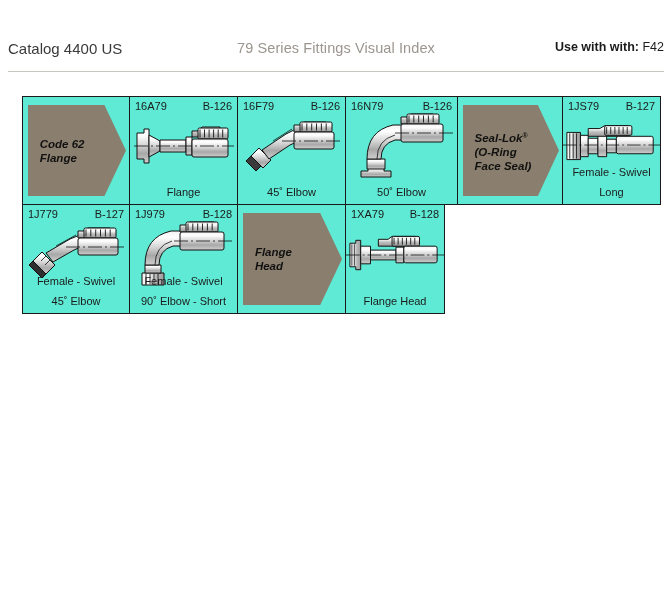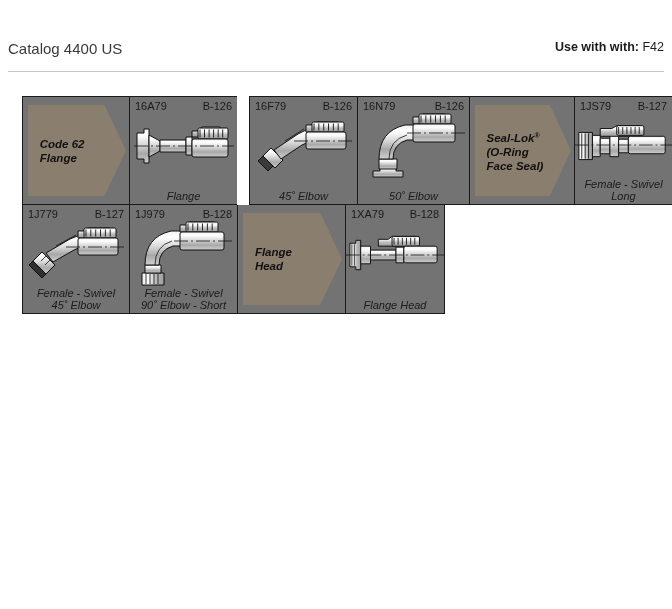--- a/index.html
+++ b/index.html
@@ -22,31 +22,31 @@
 
   
   .tbl{position:absolute;left:22px;top:96px;}
   .row{display:flex;}
   .cell{
     position:relative;
     border-left:1.2px solid #1a1a1a;
     border-top:1.2px solid #1a1a1a;
     border-bottom:1.2px solid #1a1a1a;
     box-sizing:border-box;
-    background:#737373;
+    background:#5eead4;
   }
   .row1 .cell{height:109px;}
   .row2 .cell{height:109px;border-top:none;}
   .cell.last{border-right:1.2px solid #1a1a1a;}
   .cell.blank{border-left:none;border-top:none;border-bottom:none;background:transparent;}
 
   .code{position:absolute;left:5px;top:3px;font-size:11px;color:#1b1b1b;}
   .pg{position:absolute;right:5px;top:3px;font-size:11px;color:#1b1b1b;}
   .cap{position:absolute;left:0;right:0;bottom:2px;text-align:center;
-       font-size:11px;font-style:italic;color:#1b1b1b;line-height:12px;}
+       font-size:11px;color:#1b1b1b;line-height:20px;}
 
   .art{position:absolute;left:0;right:0;top:17px;bottom:26px;
        display:flex;align-items:center;justify-content:center;}
   .art svg{display:block;}
 
   
   .banner{position:absolute;left:5px;top:8px;right:3px;bottom:8px;padding-left:24px;}
   .banner .shape{position:absolute;inset:0;
       background:#8a7f6e;
       clip-path:polygon(0 0, 78% 0, 100% 50%, 78% 100%, 0 100%);}
@@ -55,20 +55,21 @@
       line-height:14px;white-space:pre-line;}
   .banner .txt sup{font-size:7px;vertical-align:super;font-style:normal;}
 </style>
 </head>
 <body>
 
 <div class="page">
 
   <div class="hdr">
     <div class="hdr-left">Catalog 4400 US</div>
+    <div class="hdr-center">79 Series Fittings Visual Index</div>
     <div class="hdr-right">
       <b>Use with with:</b>
       <span>F42</span>
     </div>
   </div>
   <div class="hdr-rule"></div>
 
   <div class="tbl" id="tbl">
       <div class="row row1">
         <div class="cell" style="width: 107px;">
@@ -93,21 +94,21 @@
               <path d="M75.1 10.5 L75.1 18.5" stroke="#111" stroke-width=".9" fill="none"></path>
               <path d="M79.6 10.5 L79.6 18.5" stroke="#111" stroke-width=".9" fill="none"></path>
               <path d="M84.2 10.5 L84.2 18.5" stroke="#111" stroke-width=".9" fill="none"></path>
               <path d="M88.7 10.5 L88.7 18.5" stroke="#111" stroke-width=".9" fill="none"></path>
     <rect x="58" y="20" width="36" height="18" rx="2" fill="url(#gMetal)" stroke="#111" stroke-width="1" stroke-linejoin="round"></rect>
     <path d="M0 27 h100" stroke="#111" stroke-width=".8" stroke-dasharray="14 3 2 3" fill="none"></path>
   </svg>
           </div>
           <div class="cap">Flange</div>
         </div>
-        <div class="cell" style="width: 108px; margin-left: 12px;">
+        <div class="cell" style="width: 108px;">
           <div class="code">16F79</div>
           <div class="pg">B-126</div>
           <div class="art">
   <svg width="100" height="58" viewBox="0 0 100 58">
     <path d="M4 44 l8 -8 l10 10 l-8 8 z" fill="#3a3a3a" stroke="#111" stroke-width="1" stroke-linejoin="round"></path>
     <path d="M9 39 l8 -8 l12 12 l-8 8 z" fill="url(#gMetal)" stroke="#111" stroke-width="1" stroke-linejoin="round"></path>
     <path d="M20 33 L44 17 q8 -5 14 -5 v13 q-5 0 -10 3 L27 42 z" fill="url(#gMetal)" stroke="#111" stroke-width="1" stroke-linejoin="round"></path>
     <path d="M31 24 L50 12" stroke="#111" stroke-width=".8" fill="none"></path>
     <path d="M52 8 h6 l4 -3 h22 v10 h-32 z" fill="url(#gMetal2)" stroke="#111" stroke-width="1" stroke-linejoin="round"></path>
     <rect x="58" y="5" width="32" height="10" rx="1.5" fill="url(#gMetal2)" stroke="#111" stroke-width="1" stroke-linejoin="round"></rect>

